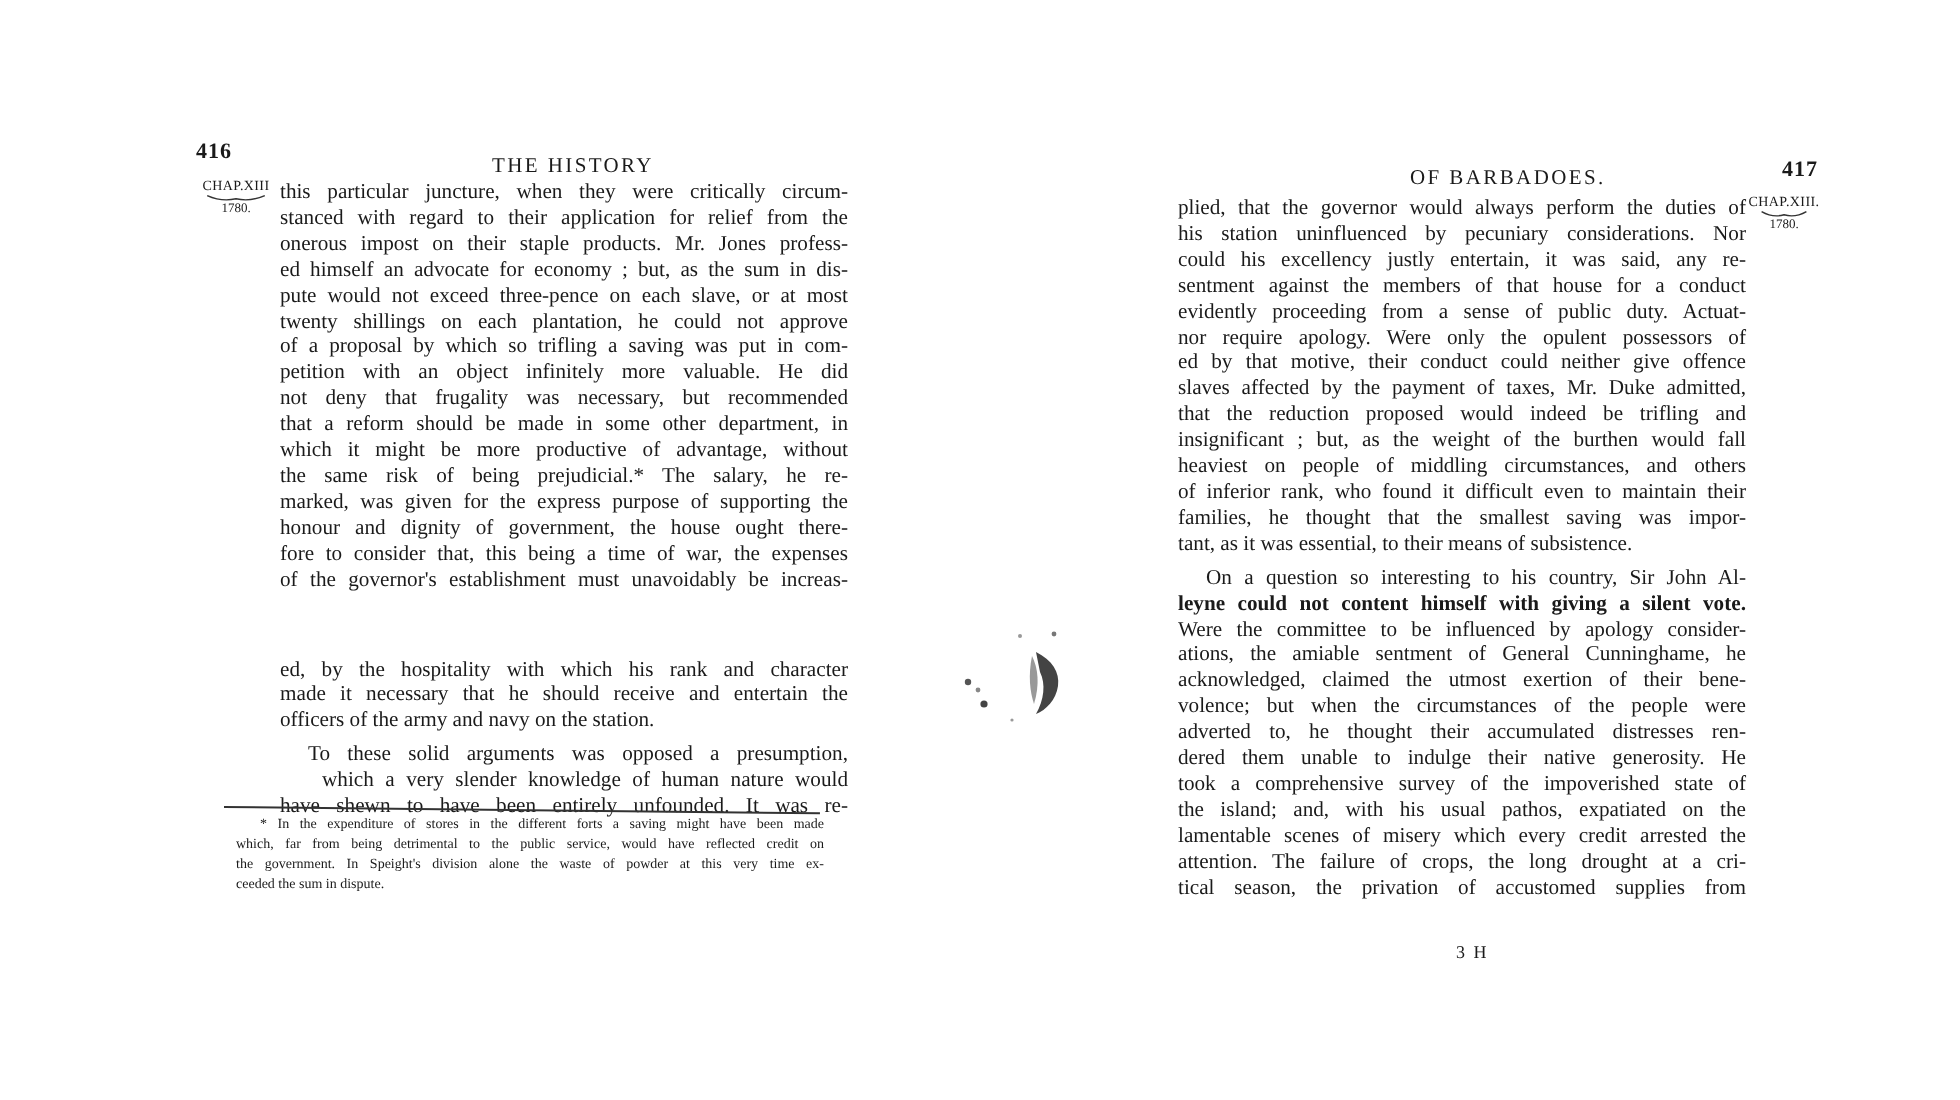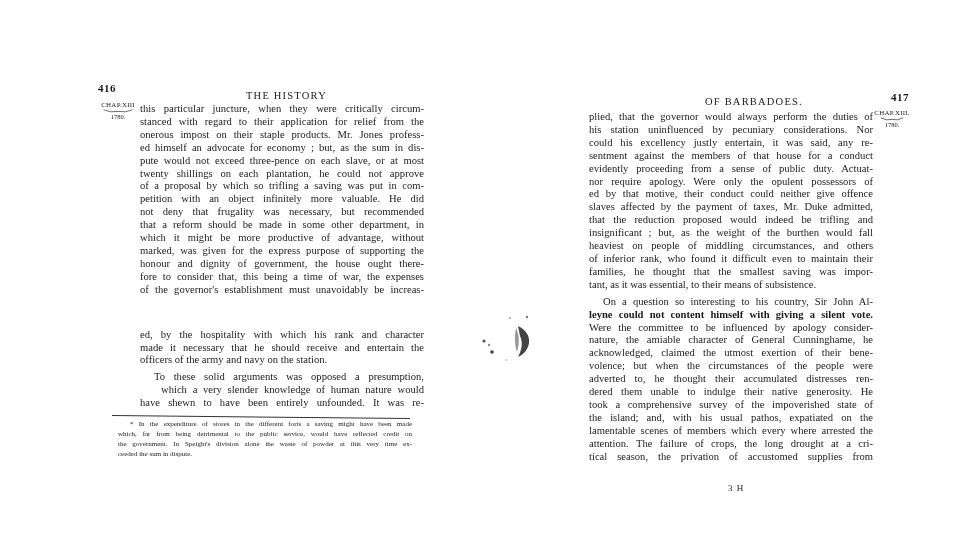--- a/index.html
+++ b/index.html
@@ -1,20 +1,20 @@
 <!DOCTYPE html>
 <html><head>
 <meta charset="utf-8">
 <style>
   html, body { margin: 0; padding: 0; }
   body {
     width: 980px; height: 550px; background: #ffffff; position: relative; overflow: hidden;
     font-family: "Liberation Serif", "DejaVu Serif", serif; color: #1a1a1a;
   }
-  .page { position: absolute; top: 12px; height: 474px; }
+  .page { position: absolute; top: 0; height: 474px; }
   .left-page { left: 0; width: 470px; }
   .right-page { left: 490px; width: 490px; }
 
   .page-num { position: absolute; font-size: 11px; font-weight: bold; letter-spacing: 0.5px; }
   .running-head { position: absolute; font-size: 10.5px; letter-spacing: 1.2px; }
 
   .margin-note { position: absolute; text-align: center; font-size: 7px; line-height: 8px; }
   .margin-note .chap { letter-spacing: 0.2px; }
   .margin-note .brace { display: block; height: 4px; margin: 0 auto; }
   .margin-note .year { font-size: 6.5px; }
@@ -52,20 +52,21 @@
       <p style="text-align-last: justify;">stanced with regard to their application for relief from the</p>
       <p style="text-align-last: justify;">onerous impost on their staple products.  Mr. Jones profess-</p>
       <p style="text-align-last: justify;">ed himself an advocate for economy ; but, as the sum in dis-</p>
       <p style="text-align-last: justify;">pute would not exceed three-pence on each slave, or at most</p>
       <p style="text-align-last: justify;">twenty shillings on each plantation, he could not approve</p>
       <p style="text-align-last: justify;">of a proposal by which so trifling a saving was put in com-</p>
       <p style="text-align-last: justify;">petition with an object infinitely more valuable.  He did</p>
       <p style="text-align-last: justify;">not deny that frugality was necessary, but recommended</p>
       <p style="text-align-last: justify;">that a reform should be made in some other department, in</p>
       <p style="text-align-last: justify;">which it might be more productive of advantage, without</p>
+      <p style="text-align-last: justify;">the same risk of being prejudicial.*  The salary, he re-</p>
       <p style="text-align-last: justify;">marked, was given for the express purpose of supporting the</p>
       <p style="text-align-last: justify;">honour and dignity of government, the house ought there-</p>
       <p style="text-align-last: justify;">fore to consider that, this being a time of war, the expenses</p>
       <p style="text-align-last: justify;">of the governor's establishment must unavoidably be increas-</p>
       <p style="text-align-last: justify; margin-top: 32px;">ed, by the hospitality with which his rank and character</p>
       <p style="text-align-last: justify;">made it necessary that he should receive and entertain the</p>
       <p style="text-align-last: left;">officers of the army and navy on the station.</p>
       <p class="indent gap" style="text-align-last: justify;">To these solid arguments was opposed a presumption,</p>
       <p style="text-align-last: justify; margin-left: 21px;">which a very slender knowledge of human nature would</p>
       <p style="text-align-last: justify;">have shewn to have been entirely unfounded.  It was re-</p>
@@ -114,26 +115,26 @@
       <p style="text-align-last: justify;">slaves affected by the payment of taxes, Mr. Duke admitted,</p>
       <p style="text-align-last: justify;">that the reduction proposed would indeed be trifling and</p>
       <p style="text-align-last: justify;">insignificant ; but, as the weight of the burthen would fall</p>
       <p style="text-align-last: justify;">heaviest on people of middling circumstances, and others</p>
       <p style="text-align-last: justify;">of inferior rank, who found it difficult even to maintain their</p>
       <p style="text-align-last: justify;">families, he thought that the smallest saving was impor-</p>
       <p style="text-align-last: left;">tant, as it was essential, to their means of subsistence.</p>
       <p class="indent gap" style="text-align-last: justify;">On a question so interesting to his country, Sir John Al-</p>
       <p style="text-align-last: justify; font-weight: bold;">leyne could not content himself with giving a silent vote.</p>
       <p style="text-align-last: justify;">Were the committee to be influenced by apology consider-</p>
-      <p style="text-align-last: justify;">nature, the amiable character of General Cunninghame, he</p>
+      <p style="text-align-last: justify;">ations, the amiable sentment of General Cunninghame, he</p>
       <p style="text-align-last: justify;">acknowledged, claimed the utmost exertion of their bene-</p>
       <p style="text-align-last: justify;">volence; but when the circumstances of the people were</p>
       <p style="text-align-last: justify;">adverted to, he thought their accumulated distresses ren-</p>
       <p style="text-align-last: justify;">dered them unable to indulge their native generosity.  He</p>
       <p style="text-align-last: justify;">took a comprehensive survey of the impoverished state of</p>
       <p style="text-align-last: justify;">the island; and, with his usual pathos, expatiated on the</p>
-      <p style="text-align-last: justify;">lamentable scenes of members which every where arrested the</p>
+      <p style="text-align-last: justify;">lamentable scenes of misery which every credit arrested the</p>
       <p style="text-align-last: justify;">attention.  The failure of crops, the long drought at a cri-</p>
       <p style="text-align-last: justify;">tical season, the privation of accustomed supplies from</p>
     </div>
 
   <div class="signature" style="left:238px; top:471px;">3 H</div>
 </div>
 
 </body></html>

